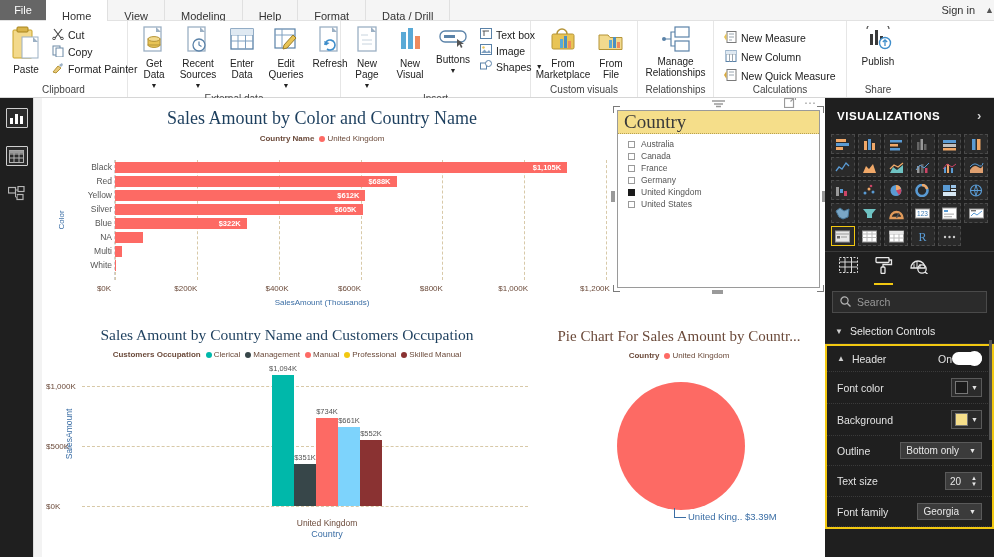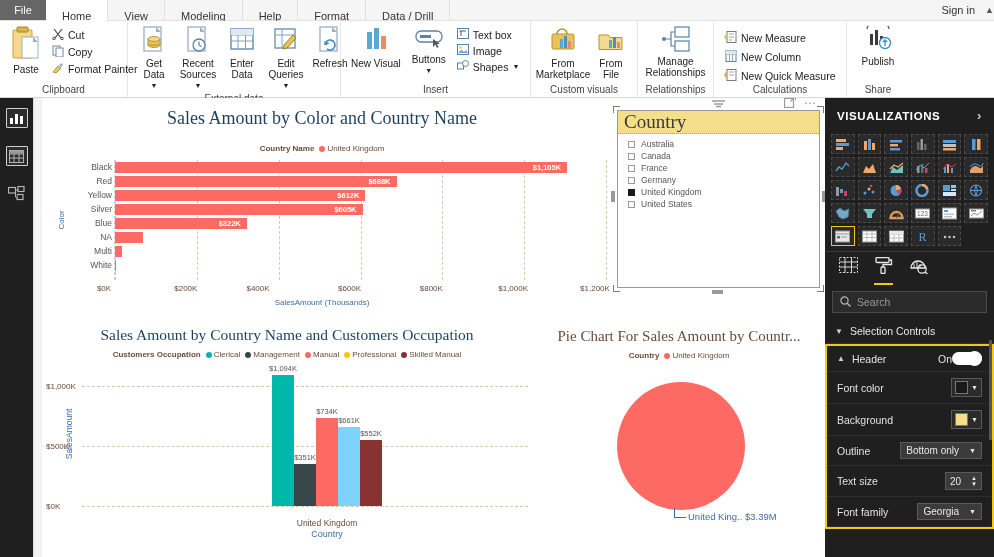--- a/index.html
+++ b/index.html
@@ -263,20 +263,32 @@
       </div>
     </div>
     <div class="rgroup-label">External data</div>
   </div>
 
   <div class="rgroup" style="width:190px">
     <div class="rgroup-body" style="gap:3px">
       <div class="rbtn">
         <span class="ic">
           <svg width="26" height="30" viewBox="0 0 26 30">
+              <rect x="4" y="1" width="18" height="24" fill="#fff" stroke="#9bb0c4" stroke-width="1.3"></rect>
+              <path d="M17 1 L22 6 L17 6 Z" fill="#9bb0c4"></path>
+              <path d="M8 14 L18 14 M8 18 L18 18" stroke="#c8d4de"></path>
+              <path d="M7 9 L14 9" stroke="#c8d4de"></path>
+            </svg>
+        </span>
+        <span>New Page</span>
+        <span style="font-size:7px">▼</span>
+      </div>
+      <div class="rbtn">
+        <span class="ic">
+          <svg width="26" height="30" viewBox="0 0 26 30">
               <rect x="4" y="6" width="5" height="17" fill="#59a9d6"></rect>
               <rect x="11" y="2" width="5" height="21" fill="#59a9d6"></rect>
               <rect x="18" y="10" width="5" height="13" fill="#ef8a5d"></rect>
             </svg>
         </span>
         <span>New Visual</span>
       </div>
       <div class="rbtn">
         <span class="ic">
           <svg width="30" height="26" viewBox="0 0 30 26">
@@ -452,21 +464,21 @@
           <path d="M7.5 4 H10 M7.5 5 V11 H9" stroke="#b5b5b5"></path>
         </svg>
     </div>
   </div>
 
   <div class="canvas-scroll">
    <div class="canvas">
 
     <div class="visual barchart" style="left:0px;top:4px;width:560px;height:210px;">
       <div class="vtitle" style="font-size:18px;padding-top:6px;">Sales Amount by Color and Country Name</div>
-      <div class="legend" style="margin-top:15px;">
+      <div class="legend" style="margin-top:5px;">
         <span>Country Name</span>
         <span class="li">
           <span class="dot" style="background:#fd6a64"></span>
           <span style="font-weight:normal">United Kingdom</span>
         </span>
       </div>
 
       <div style="position:absolute;left:10px;top:58px;width:560px;height:120px;">
         <div class="bc-ylab">Color</div>
         <div class="bc-cats">
@@ -520,21 +532,21 @@
               </div>
               <div class="bar-row">
                 <div class="bar" style="width: 1.2275px;"></div>
               </div>
             </div>
       </div>
 
       <div class="xaxis" id="barxaxis" style="top:182px;height:12px;">
             <span class="xtick" style="left: 0px;">$0K</span>
             <span class="xtick" style="left: 81.8333px;">$200K</span>
-            <span class="xtick" style="left: 154px;">$400K</span>
+            <span class="xtick" style="left: 173px;">$400K</span>
             <span class="xtick" style="left: 245.5px;">$600K</span>
             <span class="xtick" style="left: 327.333px;">$800K</span>
             <span class="xtick" style="left: 409.167px;">$1,000K</span>
             <span class="xtick" style="left: 491px;">$1,200K</span>
           </div>
       <div class="axtitle" style="top:196px;">SalesAmount (Thousands)</div>
     </div>
 
     <div style="position:absolute;left:570px;top:242px;font-size:11px;color:#9a2b2b;font-weight:bold;font-family:'Liberation Serif',serif;">©tutorialgateway.org</div>
 

